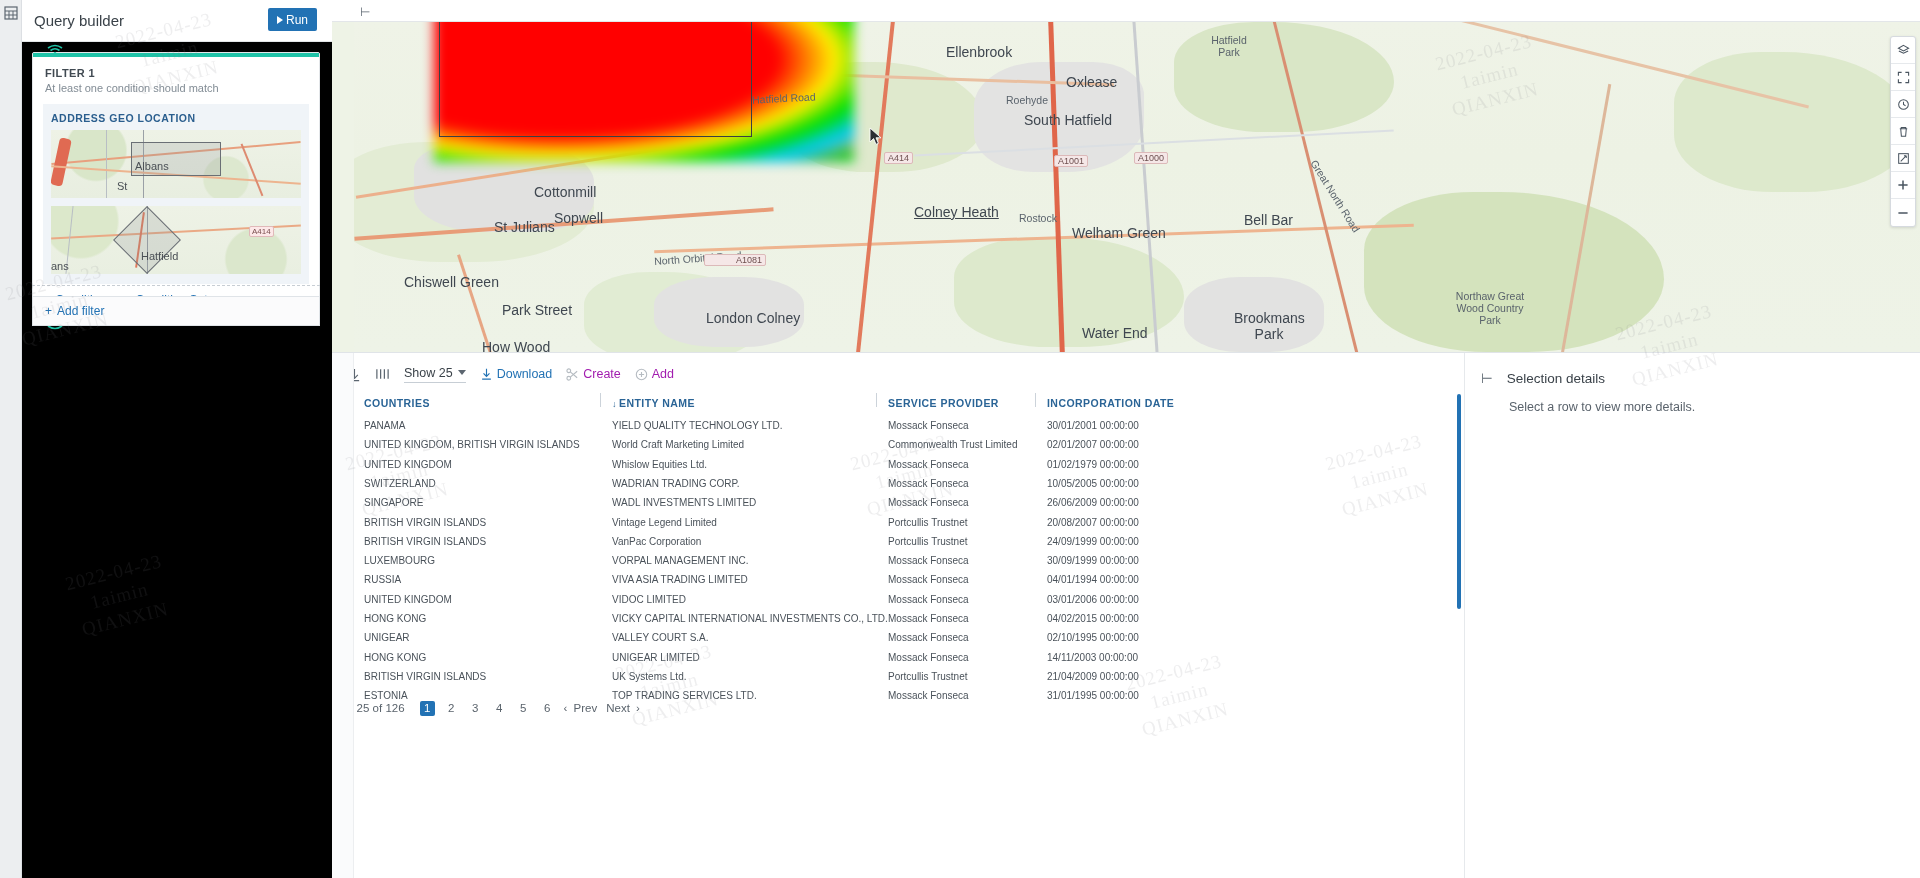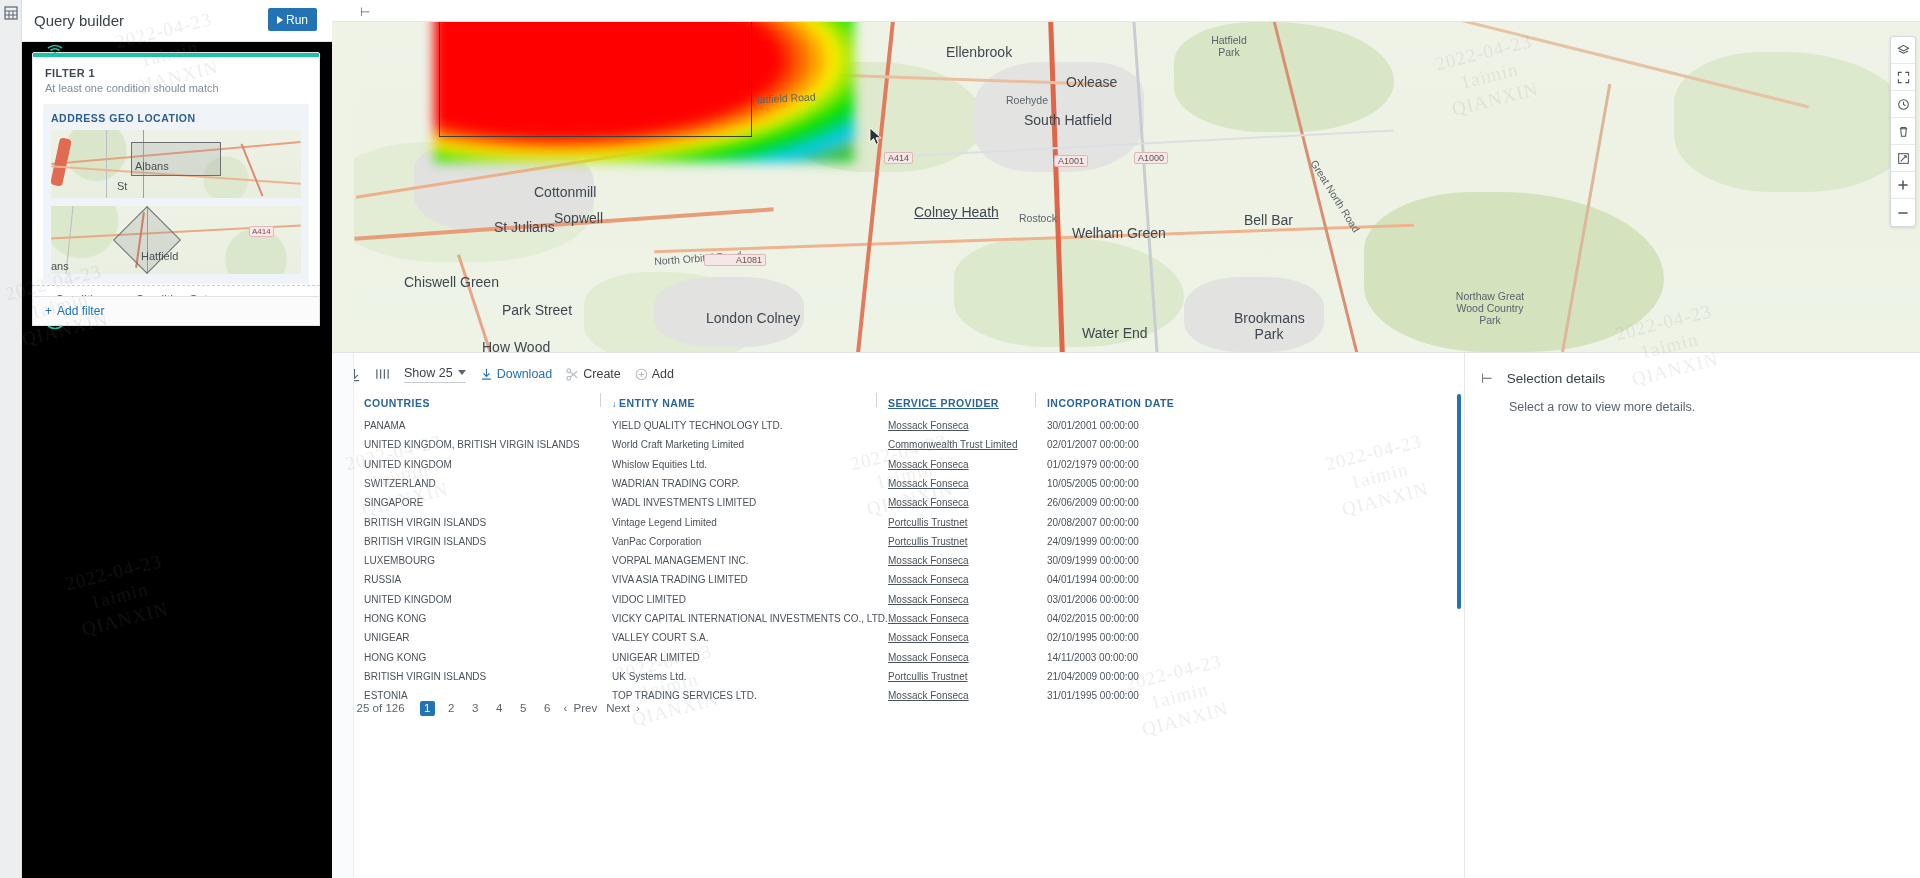--- a/index.html
+++ b/index.html
@@ -285,21 +285,21 @@
     position: absolute; left: 0; top: 8px;
     height: 28px; width: 100%;
     display: flex; align-items: center;
     gap: 14px;
     padding-left: 8px;
     font-size: 12.5px;
     color: #2272b4;
   }
   .tb-ico { color: #5c6670; cursor: pointer; display: flex; align-items: center; }
   .tb-item { display: flex; align-items: center; gap: 4px; cursor: pointer; }
-  .tb-item.disabled { color: #404040; }
+  .tb-item.disabled { color: #a21caf; }
   .show-sel {
     border-bottom: 1px solid #c7ced5;
     padding-bottom: 2px;
     color: #3a4249;
     display: flex; align-items: center; gap: 5px;
     cursor: pointer;
   }
   .chev {
     width: 0; height: 0;
     border-left: 4px solid transparent;
@@ -319,21 +319,21 @@
     position: absolute; left: 0;
     width: 100%; height: 19px;
     display: flex; align-items: center;
     font-size: 10px;
     color: #4a525a;
     cursor: pointer;
   }
   .c-chk { width: 32px; display: flex; justify-content: center; }
   .c-country { width: 248px; }
   .c-entity  { width: 276px; position: relative; }
-  .c-provider{ width: 148px; position: relative; text-decoration: underline; }
+  .c-provider{ width: 148px; position: relative; }
   .c-date    { width: 200px; position: relative; margin-left: 11px; }
   .chkbox {
     width: 11px; height: 11px;
     border: 1.4px solid #8fa8bf;
     background: #fff;
     border-radius: 1px;
   }
   .col-div {
     position: absolute; left: -12px; top: -4px;
     width: 1px; height: 14px;

